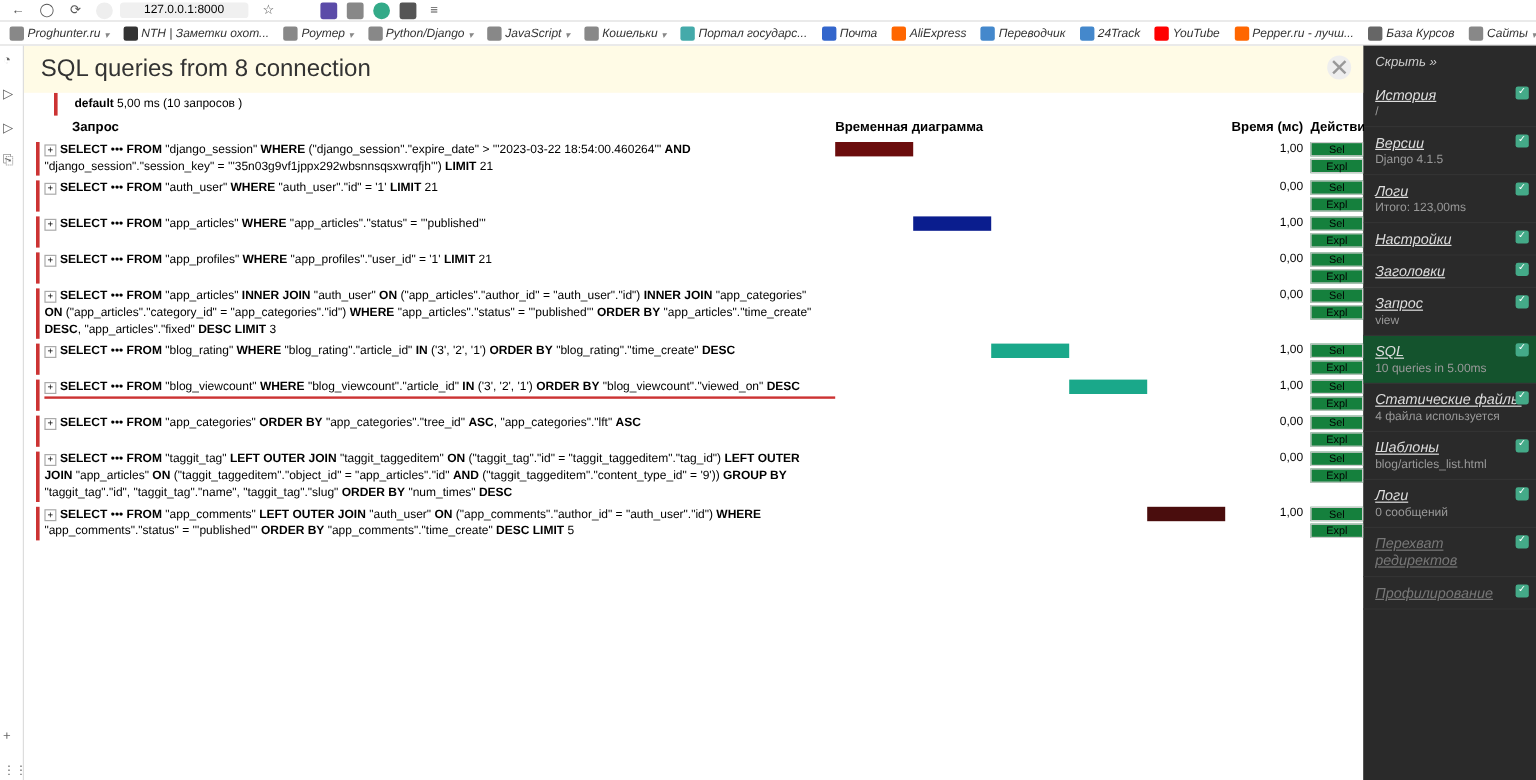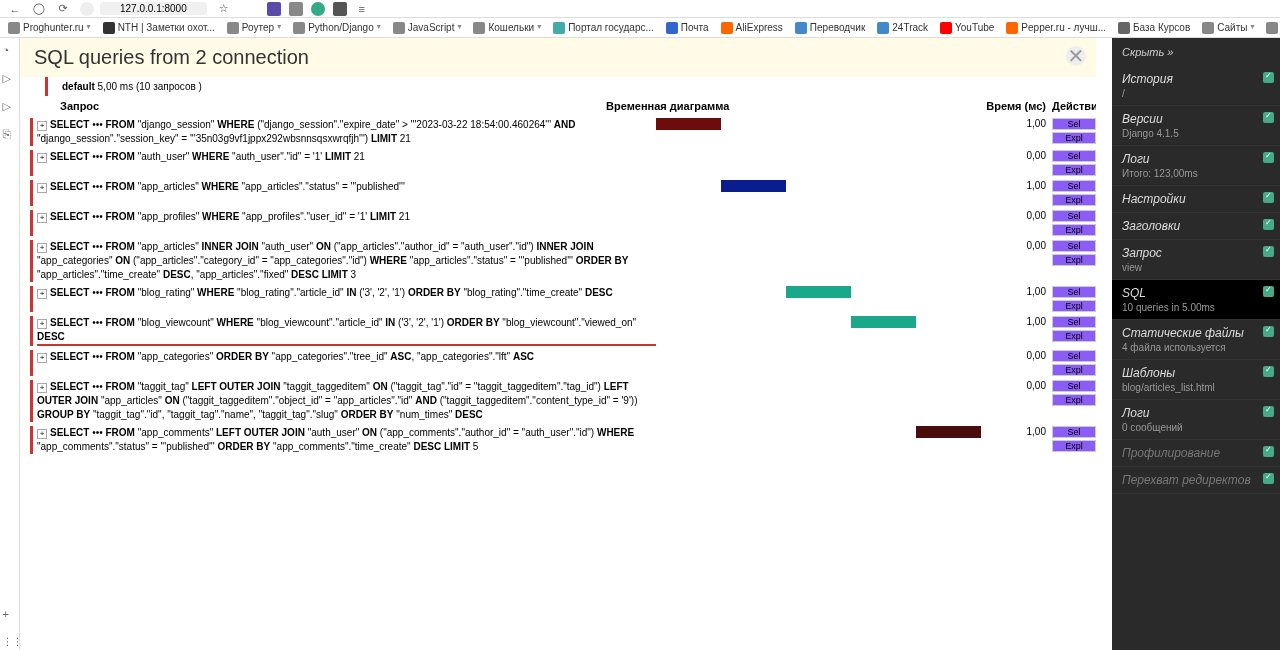--- a/index.html
+++ b/index.html
@@ -7,59 +7,59 @@
 
 .browser-top { height: 18px; display: flex; align-items: center; padding: 0 8px; gap: 10px; border-bottom: 1px solid #ddd; }
 .browser-top .nav-btn { width: 14px; height: 14px; display: flex; align-items: center; justify-content: center; color: #555; cursor: pointer; }
 .browser-top .url-area { display: flex; align-items: center; gap: 6px; }
 .browser-top .url { background: #f0f0f0; padding: 1px 20px; border-radius: 3px; font-size: 10px; }
 .browser-top .page-title { flex: 1; text-align: center; font-size: 10px; color: #333; }
 .browser-top .ext-icons { display: flex; gap: 8px; align-items: center; }
 .browser-top .ext-icon { width: 14px; height: 14px; border-radius: 2px; }
 
 .bookmarks { height: 20px; display: flex; align-items: center; padding: 0 8px; gap: 12px; font-size: 10px; color: #333; border-bottom: 1px solid #ddd; }
-.bookmarks .bm { display: flex; align-items: flex-start; gap: 3px; cursor: pointer; white-space: nowrap; }
+.bookmarks .bm { display: flex; align-items: flex-end; gap: 3px; cursor: pointer; white-space: nowrap; font-style: italic; }
 .bookmarks .bm .favicon { width: 12px; height: 12px; border-radius: 2px; }
 .bookmarks .chevron { font-size: 8px; color: #888; }
 
 .main-layout { display: flex; height: calc(650px - 38px); }
 .left-rail { width: 20px; border-right: 1px solid #ddd; display: flex; flex-direction: column; align-items: center; padding-top: 6px; gap: 14px; }
 .left-rail .rail-icon { width: 14px; height: 14px; color: #666; cursor: pointer; }
 .left-rail .spacer { flex: 1; }
 
 .content { flex: 1; overflow: auto; position: relative; }
 .sql-header { background: #fffbe6; padding: 8px 14px; font-size: 20px; color: #333; position: relative; }
 .sql-header .close { position: absolute; right: 10px; top: 8px; width: 20px; height: 20px; border-radius: 50%; background: #eee; display: flex; align-items: center; justify-content: center; cursor: pointer; color: #999; }
 .default-line { padding: 4px 14px; font-size: 10px; border-left: 3px solid #c33; margin-left: 25px; }
 .default-line b { font-weight: bold; }
 
 .sql-table { width: calc(100% - 10px); margin-left: 10px; }
 .sql-table .thead { display: flex; font-weight: bold; font-size: 11px; padding: 4px 0; }
 .sql-table .col-query { flex: 1; padding-left: 30px; }
-.sql-table .col-timeline { width: 380px; }
+.sql-table .col-timeline { width: 330px; }
 .sql-table .col-time { width: 60px; text-align: right; }
 .sql-table .col-action { width: 50px; text-align: left; padding-left: 6px; }
 
 .sql-row { display: flex; align-items: flex-start; padding: 2px 0; font-size: 10px; }
 .sql-row .rb { width: 3px; align-self: stretch; margin-right: 4px; }
 .sql-row .tog { width: 10px; height: 10px; border: 1px solid #aaa; display: inline-flex; align-items: center; justify-content: center; font-size: 8px; margin-right: 3px; cursor: pointer; }
 .sql-row .query-cell { flex: 1; padding-right: 8px; line-height: 1.4; }
 .sql-row .kw { font-weight: bold; }
 .sql-row .timeline-cell { width: 330px; position: relative; height: 12px; }
 .sql-row .timeline-cell .bar { position: absolute; height: 12px; top: 0; }
 .sql-row .time-cell { width: 60px; text-align: right; }
 .sql-row .action-cell { width: 50px; padding-left: 6px; display: flex; flex-direction: column; gap: 2px; }
-.sql-row .mini-btn { background: #8b5cf6; border: 1px solid #ccc; font-size: 9px; padding: 0 4px; cursor: pointer; text-align: center; }
+.sql-row .mini-btn { background: #15803d; border: 1px solid #ccc; font-size: 9px; padding: 0 4px; cursor: pointer; text-align: center; }
 .red-underline { border-bottom: 2px solid #c33; }
 
-.djdt-panel { width: 168px; background: #2a2a2a; color: #ccc; font-size: 11px; overflow-y: auto; margin-left: 16px; }
+.djdt-panel { width: 144px; background: #2a2a2a; color: #ccc; font-size: 11px; overflow-y: auto; }
 .djdt-panel .hide-btn { padding: 8px 10px; color: #ccc; cursor: pointer; font-style: italic; }
 .djdt-panel .sec { padding: 6px 10px; border-bottom: 1px solid #333; position: relative; cursor: pointer; }
-.djdt-panel .sec.active { background: #000000; }
-.djdt-panel .sec .title { color: #ddd; font-style: italic; font-size: 12px; }
+.djdt-panel .sec.active { background: #14532d; }
+.djdt-panel .sec .title { color: #ddd; font-style: italic; font-size: 12px; text-decoration: underline; }
 .djdt-panel .sec.muted .title { color: #777; }
 .djdt-panel .sec .sub { color: #999; font-size: 10px; margin-top: 2px; }
 .djdt-panel .sec .chk { position: absolute; right: 6px; top: 6px; width: 11px; height: 11px; background: #4a8; border-radius: 2px; }
 .djdt-panel .sec .chk::after { content: "✓"; color: #fff; font-size: 8px; position: absolute; left: 2px; top: -1px; }
 </style>
 </head>
 <body>
 
 <div class="browser-top">
   <span class="nav-btn">←</span>
@@ -158,21 +158,21 @@
     <span class="rail-icon">▷</span>
     <span class="rail-icon">▷</span>
     <span class="rail-icon">⎘</span>
     <div class="spacer"></div>
     <span class="rail-icon">+</span>
     <span class="rail-icon" style="font-size:10px">⋮⋮</span>
   </div>
 
   <div class="content">
     <div class="sql-header">
-      <span>SQL queries from 2 connection</span>
+      <span>SQL queries from 8 connection</span>
       <div class="close">✕</div>
     </div>
     <div class="default-line">
       <b>default</b> <span>5,00 ms (10 запросов )</span>
     </div>
     <div class="sql-table">
       <div class="thead">
         <div class="col-query">Запрос</div>
         <div class="col-timeline">Временная диаграмма</div>
         <div class="col-time">Время (мс)</div>
@@ -338,22 +338,22 @@
           <div class="title">Шаблоны</div>
           <div class="sub">blog/articles_list.html</div>
           <div class="chk"></div>
         </div>
         <div class="sec">
           <div class="title">Логи</div>
           <div class="sub">0 сообщений</div>
           <div class="chk"></div>
         </div>
         <div class="sec muted">
+          <div class="title">Перехват редиректов</div>
+          <div class="chk"></div>
+        </div>
+        <div class="sec muted">
           <div class="title">Профилирование</div>
           <div class="chk"></div>
         </div>
-        <div class="sec muted">
-          <div class="title">Перехват редиректов</div>
-          <div class="chk"></div>
-        </div>
       </div>
   </div>
 </div>
 
 </body></html>

